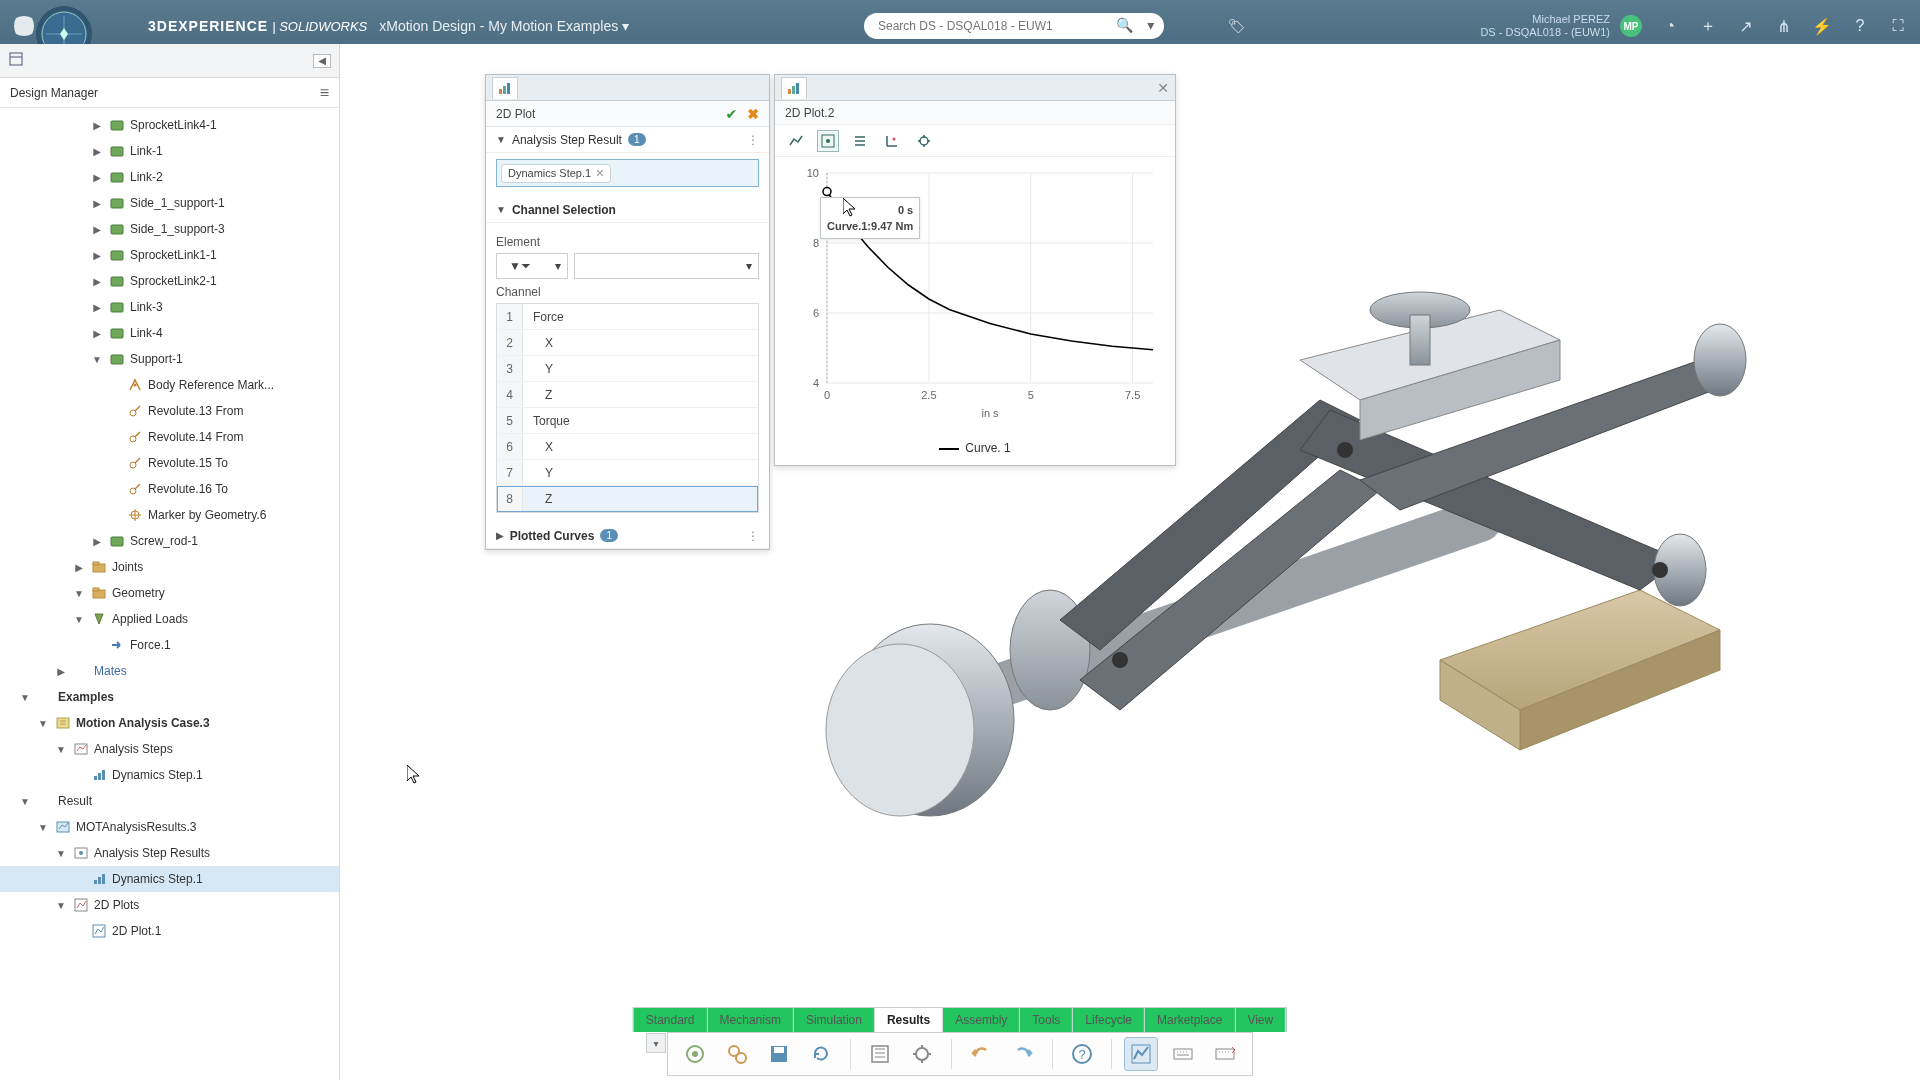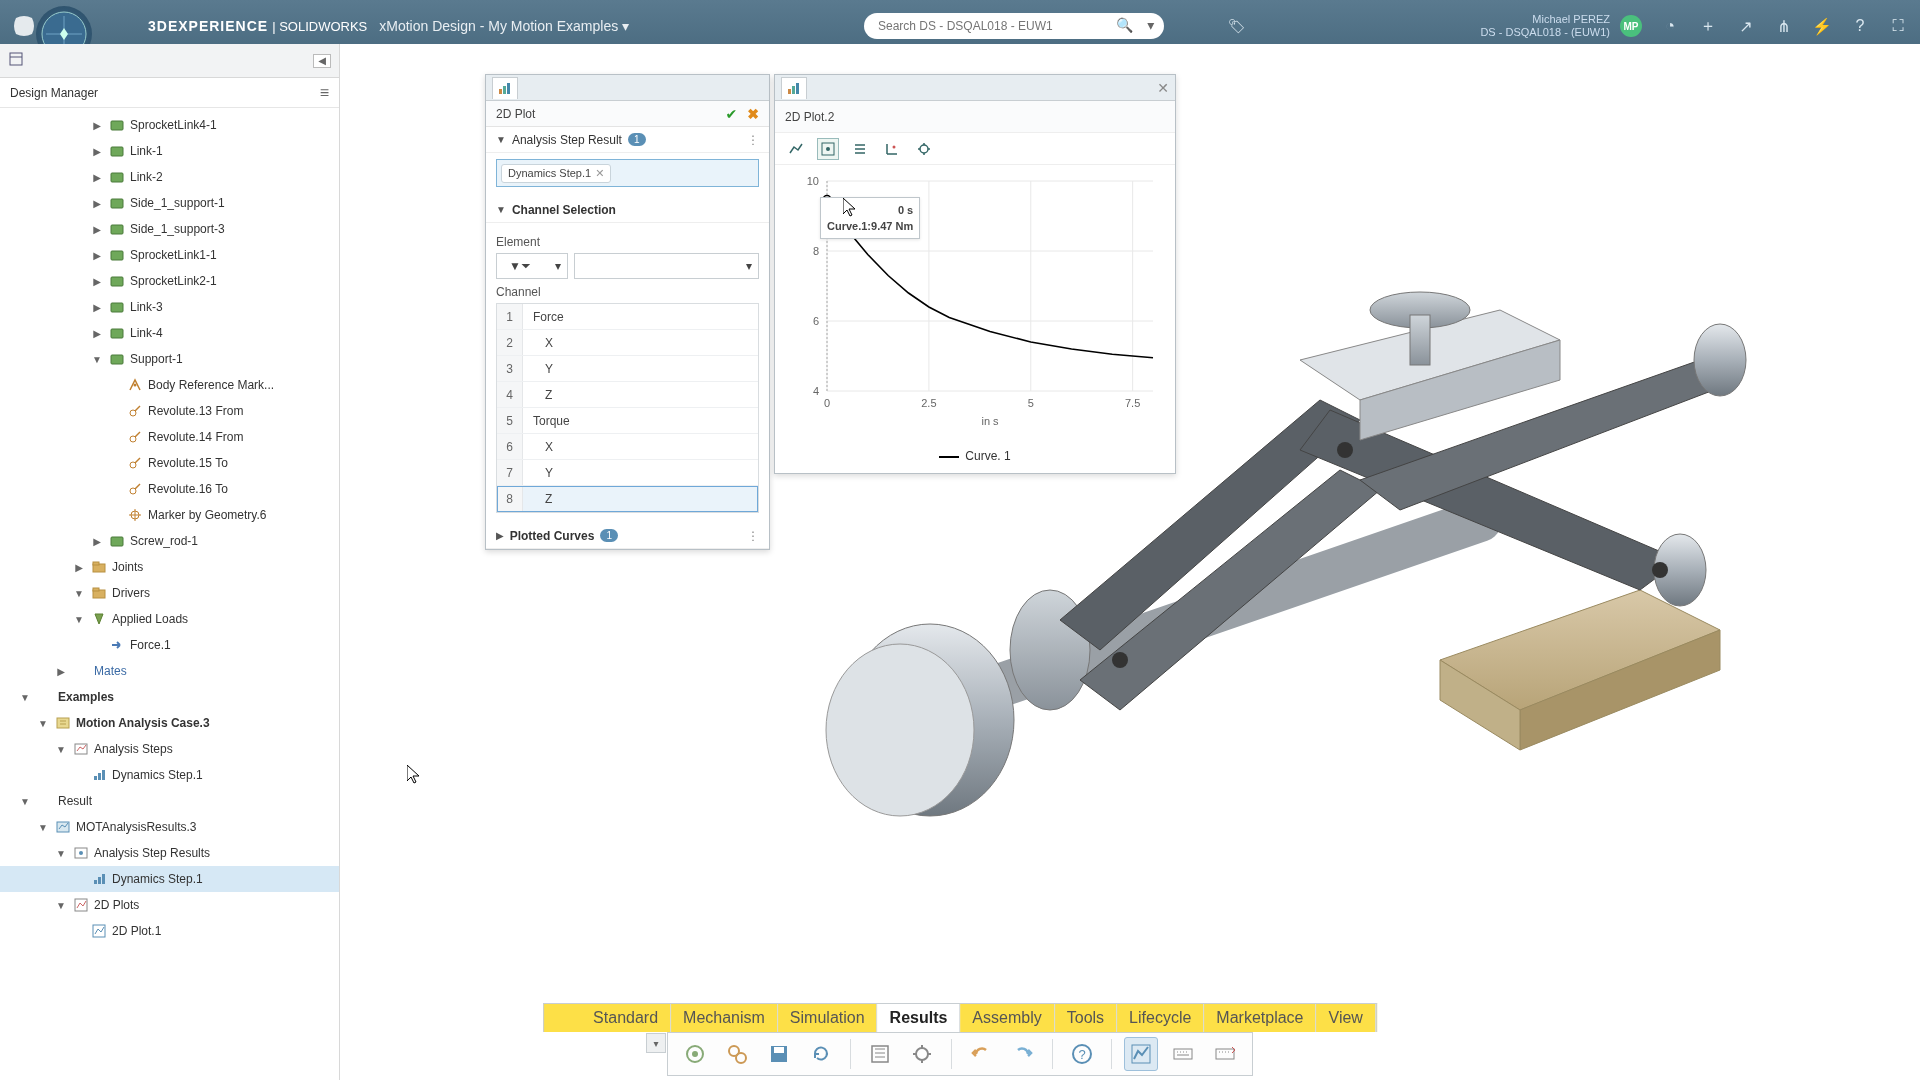--- a/index.html
+++ b/index.html
@@ -3,21 +3,21 @@
 <meta charset="utf-8">
 <style>
 * { box-sizing: border-box; margin: 0; padding: 0; font-family: Arial, Helvetica, sans-serif; }
 body { width: 1920px; height: 1080px; background: #f8f8f8; overflow: hidden; position: relative; }
 
 
 .topbar { position: absolute; top: 0; left: 0; right: 0; height: 52px; background: linear-gradient(#5a7a8f,#4a6b80); display: flex; align-items: center; color: #fff; font-size: 14px; padding: 0 12px; }
 .topbar .logo { display:flex; align-items:center; gap:4px; }
 .topbar .compass { width: 56px; height: 56px; border-radius: 50%; background: radial-gradient(circle,#3d6b8f,#2a4a60); position: relative; top: 8px; display:flex; align-items:center; justify-content:center; font-size:10px; color:#cfe;}
 .topbar .brand { margin-left: 56px; font-weight: bold; letter-spacing: 1px; }
-.topbar .brand-sub { font-weight: normal; font-size: 13px; margin-left: 4px; }
+.topbar .brand-sub { font-weight: normal; font-size: 13px; margin-left: 4px; font-style: italic; }
 .topbar .context { margin-left: 12px; font-size: 14px; color: #e8eef2; }
 .topbar .search { margin-left: auto; margin-right: 12px; }
 .topbar .search input { width: 300px; height: 26px; border-radius: 14px; border: none; padding: 0 34px 0 14px; font-size: 12px; background:#fff; color:#666; }
 .topbar .sbtn { display:inline-flex; width:22px; height:22px; align-items:center; justify-content:center; color:#666; position:relative; left:-54px;}
 .topbar .chev { display:inline-flex; width:22px; height:22px; align-items:center; justify-content:center; color:#666; position:relative; left:-54px;}
 .topbar .right-icons { display:flex; gap:18px; align-items:center; }
 .topbar .right-icons .ic { width:20px; height:20px; display:flex; align-items:center; justify-content:center; color:#dbe8f0; font-size:16px; }
 .topbar .userblock { text-align:right; color:#cde; font-size:11px; margin-right:10px; line-height:13px;}
 .topbar .avatar { width:22px;height:22px;border-radius:50%;background:#4ac07d;color:#fff;font-size:10px;display:flex;align-items:center;justify-content:center;font-weight:bold;}
 
@@ -66,34 +66,34 @@
 .panel .chgrid .cr .num { width:26px; text-align:center; background:#f5f6f7; border-right:1px solid #e5e7e9; color:#666; height:100%; display:flex; align-items:center; justify-content:center;}
 .panel .chgrid .cr .val { padding-left:10px; flex:1;}
 .panel .chgrid .cr.group .val { font-weight:normal;}
 .panel .chgrid .cr.sub .val { padding-left:22px;}
 .panel .chgrid .cr.selc { outline:1px solid #6fa8d8; outline-offset:-1px; background:#eaf3fa;}
 
 
 .plotpanel { position:absolute; top:74px; left:774px; width:402px; background:#fff; border:1px solid #b8c0c6; box-shadow:0 2px 6px rgba(0,0,0,0.15);}
 .plotpanel .ptabrow { height:26px; background:#e7edf1; border-bottom:1px solid #c8ced2; display:flex; align-items:center; padding-left:6px;}
 .plotpanel .ptabrow .close { margin-left:auto; width:24px; text-align:center; color:#888; font-size:14px;}
-.plotpanel .ptitle2 { height:32px; display:flex; align-items:center; padding:0 10px; font-size:12px; color:#444; background:#fafbfc; border-bottom:1px solid #eee;}
+.plotpanel .ptitle2 { height:24px; display:flex; align-items:center; padding:0 10px; font-size:12px; color:#444; background:#fafbfc; border-bottom:1px solid #eee;}
 .plotpanel .toolbar { height:32px; display:flex; align-items:center; gap:10px; padding:0 10px; border-bottom:1px solid #eee;}
 .plotpanel .toolbar .tb { width:22px; height:22px; display:flex; align-items:center; justify-content:center; border:1px solid transparent;}
 .plotpanel .toolbar .tb.act { border:1px solid #9bb; background:#eef6f2;}
 .plotpanel .chartwrap { padding:6px 10px 12px 10px;}
 .plotpanel svg { display:block;}
 .plotpanel .legend { text-align:center; font-size:12px; color:#333; padding:6px 0 10px 0;}
 .plotpanel .tooltip { position:absolute; background:#fff; border:1px solid #bfc6cb; font-size:11px; color:#444; padding:4px 6px; line-height:16px; box-shadow:0 1px 3px rgba(0,0,0,0.1);margin-left:22px;}
 
 
 .viewport-svg { position:absolute; top:160px; left:760px; }
 
 
-.bottomtabs { position:absolute; bottom:48px; left:50%; transform:translateX(-50%); display:flex; background:#fde047; border:1px solid #c8ced2; border-bottom:none; font-size:16px;padding-left:37px;}
+.bottomtabs { position:absolute; bottom:48px; left:50%; transform:translateX(-50%); display:flex; background:#22c55e; border:1px solid #c8ced2; border-bottom:none; font-size:12px;}
 .bottomtabs .bt { padding:5px 12px; border-right:1px solid #d8dcdf; color:#555;}
 .bottomtabs .bt.act { background:#fff; color:#222; font-weight:bold;}
 
 
 .bottombar { position:absolute; bottom:4px; left:50%; transform:translateX(-50%); height:44px; background:#fdfdfd; border:1px solid #c8ced2; display:flex; align-items:center; padding:0 10px; gap:8px;}
 .bottombar .sep { width:1px; height:30px; background:#d8dcdf; margin:0 4px;}
 .bottombar .bb { width:34px; height:34px; display:flex; align-items:center; justify-content:center; border-radius:3px;}
 .bottombar .bb.act { background:#dce9f3; border:1px solid #9ec0db;}
 .bottombar .expand { position:absolute; left:-22px; top:0; width:20px; height:20px; background:#eef0f1; border:1px solid #c8ced2; display:flex; align-items:center; justify-content:center; font-size:10px; color:#666;}
 
@@ -346,21 +346,21 @@
       </div>
       <div class="row">
         <span class="ind" style="width: 72px;"></span>
         <span class="tw">▼</span>
         <span class="ico">
           <svg width="16" height="16">
             <rect x="2" y="5" width="12" height="8" fill="#d8b060" stroke="#b89040"></rect>
             <rect x="2" y="3" width="6" height="3" fill="#d8b060" stroke="#b89040"></rect>
           </svg>
         </span>
-        <span class="lbl">Drivers</span>
+        <span class="lbl">Geometry</span>
       </div>
       <div class="row">
         <span class="ind" style="width: 72px;"></span>
         <span class="tw">▼</span>
         <span class="ico">
           <svg width="16" height="16">
             <path d="M4 3 L12 3 L8 13 Z" fill="#7aa050" stroke="#5a8030"></path>
           </svg>
         </span>
         <span class="lbl">Applied Loads</span>

